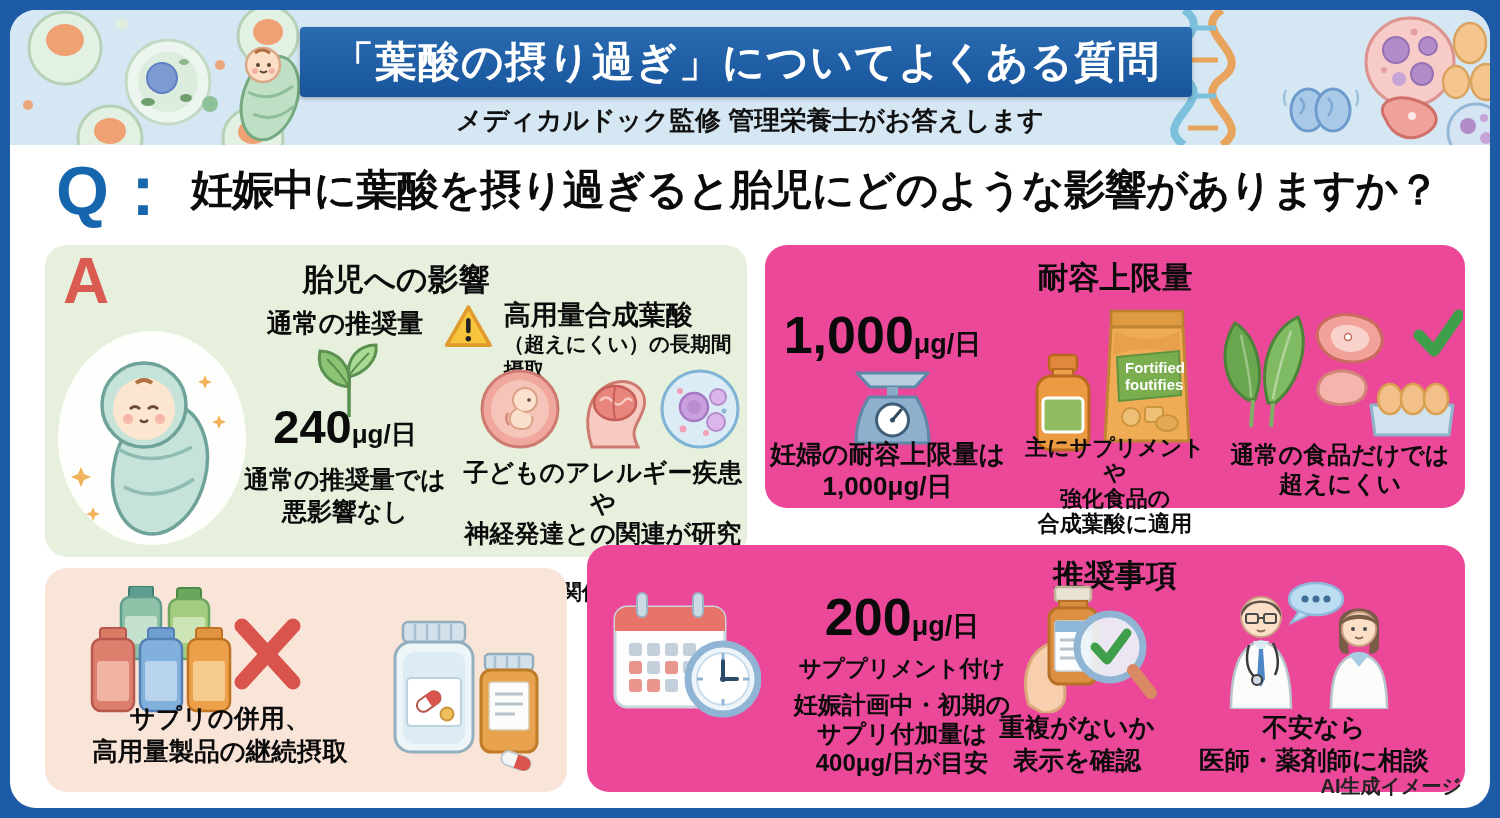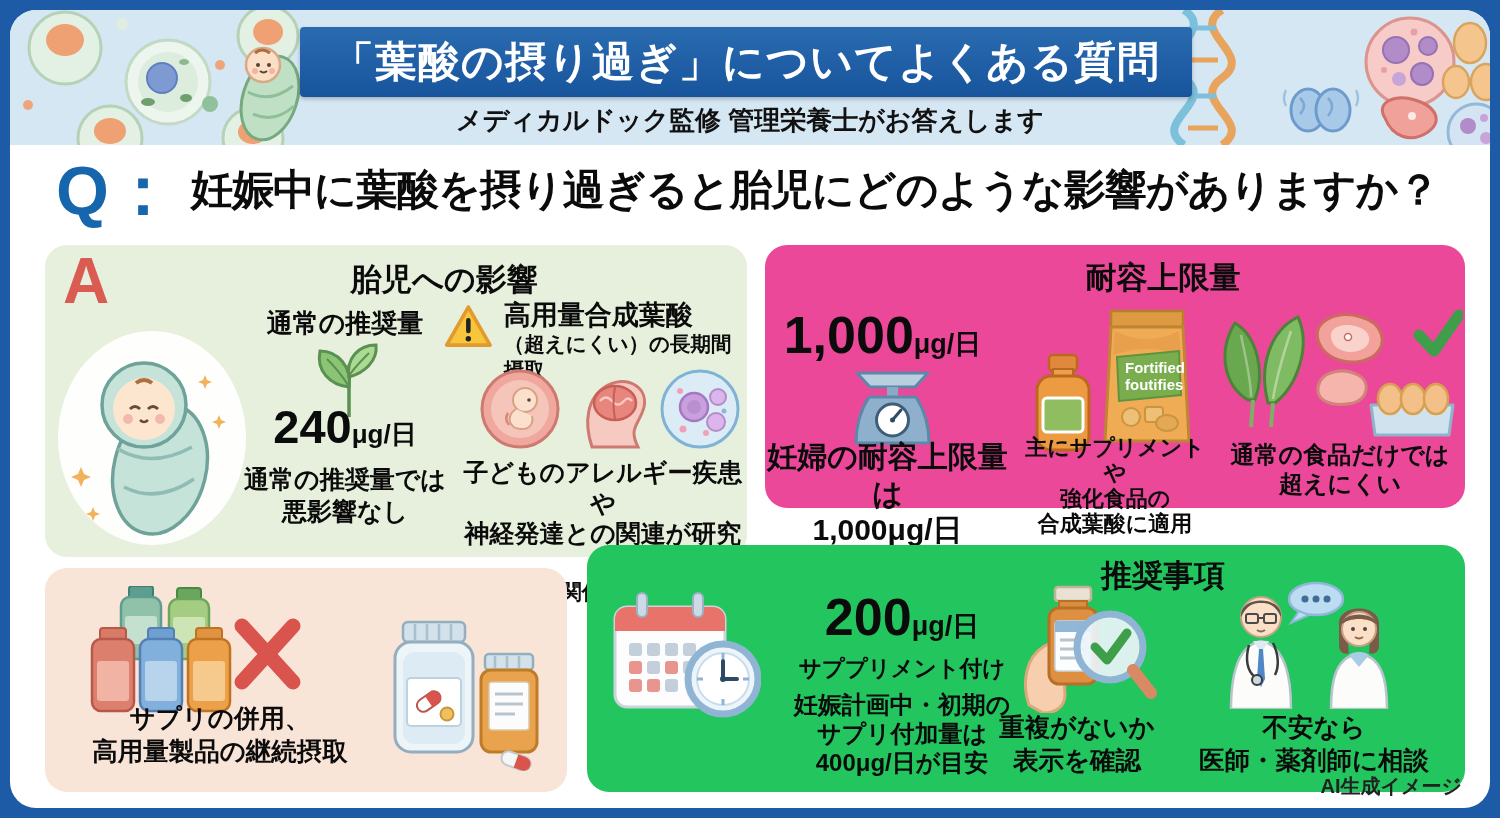--- a/index.html
+++ b/index.html
@@ -26,23 +26,23 @@
   }
   .subtitle{position:absolute;top:93px;left:0;width:100%;text-align:center;
     font-size:26px;font-weight:800;color:#111;}
   .q-row{position:absolute;left:46px;top:146px;width:1400px;display:flex;align-items:center;gap:14px;}
   .q-mark{color:#1566ad;font-size:68px;font-weight:800;line-height:1;}
   .q-text{font-size:42px;font-weight:800;letter-spacing:-1px;}
   .panel{position:absolute;border-radius:22px;}
   .panel-fetus{left:35px;top:235px;width:702px;height:312px;background:#e6f0dc;}
   .panel-limit{left:755px;top:235px;width:700px;height:263px;background:#ec4899;}
   .panel-caution{left:35px;top:558px;width:522px;height:224px;background:#f9e4d8;}
-  .panel-recommend{left:577px;top:535px;width:878px;height:247px;background:#22c55e;}
+  .panel-recommend{left:577px;top:535px;width:878px;height:247px;background:#ec4899;}
   .abs{position:absolute;}
-  .sec-title{font-size:31px;font-weight:800;text-align:center;padding-left:48px;}
+  .sec-title{font-size:31px;font-weight:800;text-align:center;}
   .pre{white-space:pre-line;}
   .cap{font-weight:800;text-align:center;line-height:1.28;}
   .a-mark{font-size:64px;font-weight:800;color:#d95b52;line-height:1;}
   .bignum{font-weight:800;line-height:1;}
   .bignum .n{font-size:47px;}
   .bignum .u{font-size:26px;}
   .bignum.xl .n{font-size:52px;}
   .bignum.xl .u{font-size:27px;}
   .warn-text1{font-size:27px;font-weight:800;line-height:1.1;}
   .warn-text2{font-size:20.5px;font-weight:800;line-height:1.3;}
@@ -212,21 +212,21 @@
       <span class="n">1,000</span><span class="u">μg/日</span>
     </div>
     <svg class="abs" style="left:80px;top:118px;" width="95" height="88" viewBox="0 0 95 88">
       <path d="M12 10 L83 10 L70 24 L25 24 Z" fill="#b9cfdf" stroke="#5f87a8" stroke-width="3" stroke-linejoin="round"></path>
       <rect x="42" y="24" width="11" height="10" fill="#8aa9c4"></rect>
       <path d="M24 34 L71 34 C80 48 84 64 84 80 L11 80 C11 64 15 48 24 34 Z" fill="#8fb0cc" stroke="#5f87a8" stroke-width="3" stroke-linejoin="round"></path>
       <circle cx="47.5" cy="57" r="16" fill="#ffffff" stroke="#3e5d78" stroke-width="3"></circle>
       <path d="M47.5 57 L56 47" stroke="#2f4b63" stroke-width="3" stroke-linecap="round"></path>
       <circle cx="47.5" cy="57" r="2.5" fill="#2f4b63"></circle>
     </svg>
-    <div class="abs cap pre" style="left:0;top:194px;width:245px;font-size:30px;line-height:1.22;">妊婦の耐容上限量は
+    <div class="abs cap pre" style="left:0;top:194px;width:245px;font-size:26px;line-height:1.22;">妊婦の耐容上限量は
 1,000μg/日</div>
 
     <svg class="abs" style="left:262px;top:108px;" width="72" height="100" viewBox="0 0 72 100">
       <rect x="22" y="2" width="28" height="16" rx="4" fill="#e0883c" stroke="#b9691f" stroke-width="2.5"></rect>
       <rect x="26" y="16" width="20" height="9" fill="#eda04b" stroke="#b9691f" stroke-width="2"></rect>
       <rect x="10" y="23" width="52" height="74" rx="14" fill="#ec9b43" stroke="#b9691f" stroke-width="3"></rect>
       <rect x="16" y="45" width="40" height="34" rx="4" fill="#8fbd60" stroke="#ffffff" stroke-width="3"></rect>
     </svg>
     <svg class="abs" style="left:336px;top:58px;" width="92" height="146" viewBox="0 0 92 146">
       <rect x="10" y="8" width="72" height="16" fill="#dd9a43" stroke="#b97f2e" stroke-width="2.5"></rect>

